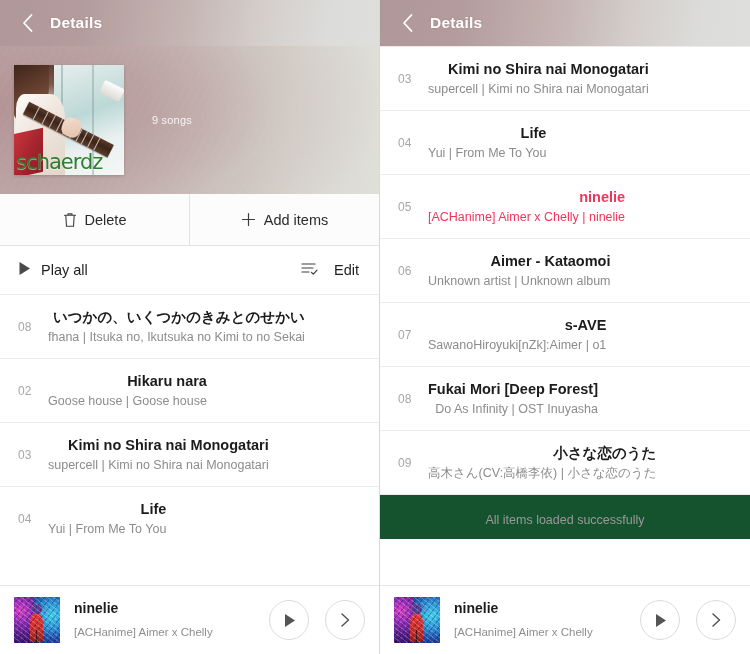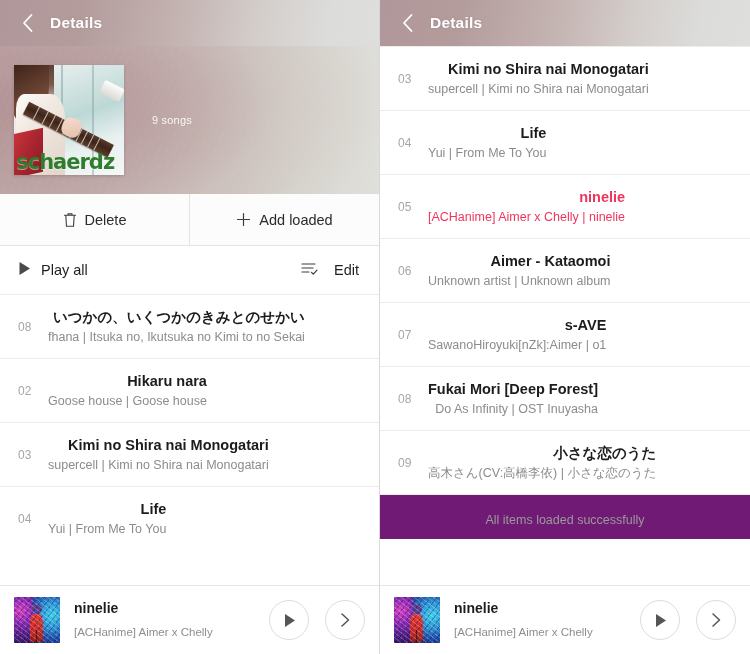--- a/index.html
+++ b/index.html
@@ -82,21 +82,21 @@
               transform: rotate(27deg); transform-origin: left center;
               box-shadow: 0 1px 1px rgba(0,0,0,.3); }
   .cg-fret  { position: absolute; top: 0; width: 1px; height: 100%; background: rgba(225,225,225,.8); }
   .cg-head  { position: absolute; left: 79%; top: 17%; width: 20%; height: 13%;
               background: linear-gradient(180deg,#fdfdfd 0%,#ddd9d4 100%);
               transform: rotate(27deg); border-radius: 2px; }
   .cg-hand  { position: absolute; left: 44%; top: 48%; width: 17%; height: 17%;
               background: linear-gradient(150deg,#f6ded0 0%,#e2bfa9 100%); border-radius: 40%;
               transform: rotate(20deg); }
   .cg-title { position: absolute; left: 2%; bottom: 1%; width: 98%;
-              font-size: 21px; font-weight: bold; color: #2f7d2f;
+              font-size: 21px; font-weight: normal; color: #2f7d2f;
               font-family: "DejaVu Sans", sans-serif; letter-spacing: -1px;
               text-shadow: 0 1px 0 rgba(255,255,255,.5); white-space: nowrap; overflow: hidden; }
 
   
   .actionbar { display: flex; height: 52px; border-bottom: 1px solid #e3e3e3; background: #fcfcfc; }
   .action {
     flex: 1; display: flex; align-items: center; justify-content: center;
     gap: 8px; font-size: 14.5px; color: #2b2b2b; cursor: pointer; user-select: none;
   }
   .action + .action { border-left: 1px solid #e3e3e3; }
@@ -133,21 +133,21 @@
   }
   .track-sub {
     font-size: 12.5px; color: #8c8c8c;
     white-space: nowrap; overflow: hidden; text-overflow: ellipsis; line-height: 1.25;
   }
   .track.playing .track-title { color: #f0355c; }
   .track.playing .track-sub   { color: #f0355c; }
 
   .listfooter {
     text-align: center; font-size: 12.5px; color: #9a9a9a;
-    padding: 18px 0 12px; border-top: 1px solid #ececec; background: #701a75;
+    padding: 18px 0 12px; border-top: 1px solid #ececec; background: #14532d;
   }
 
   
   .player {
     position: absolute; left: 0; bottom: 0; width: 100%; height: 69px;
     display: flex; align-items: center; padding: 0 14px;
     background: #ffffff; border-top: 1px solid #e6e6e6; z-index: 6;
   }
   .player-art { width: 46px; height: 46px; flex: none; position: relative; overflow: hidden; }
   .player-text { margin-left: 14px; min-width: 0; flex: 1; }
@@ -242,21 +242,21 @@
           </svg>
         </span>
         <span>Delete</span>
       </div>
       <div class="action">
         <span class="action-ic">
           <svg width="15" height="15" viewBox="0 0 15 15" aria-hidden="true">
             <path d="M7.5 1.5 V13.5 M1.5 7.5 H13.5" stroke="#3c3c3c" stroke-width="1.2" stroke-linecap="round"></path>
           </svg>
         </span>
-        <span>Add loaded</span>
+        <span>Add items</span>
       </div>
     </div>
 
     <div class="playrow">
       <div class="playall">
         <span>
           <svg width="13" height="15" viewBox="0 0 13 15" aria-hidden="true">
             <path d="M1.5 1 L12 7.5 L1.5 14 Z" fill="#4a4a4a"></path>
           </svg>
         </span>

